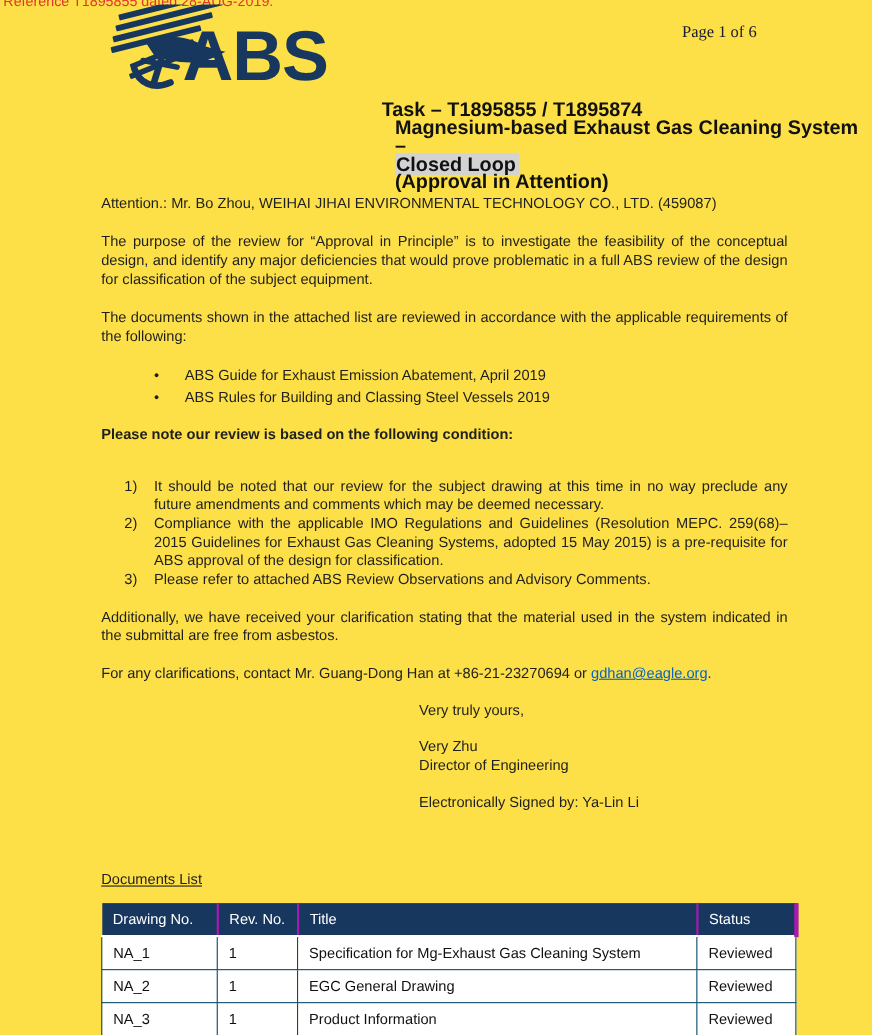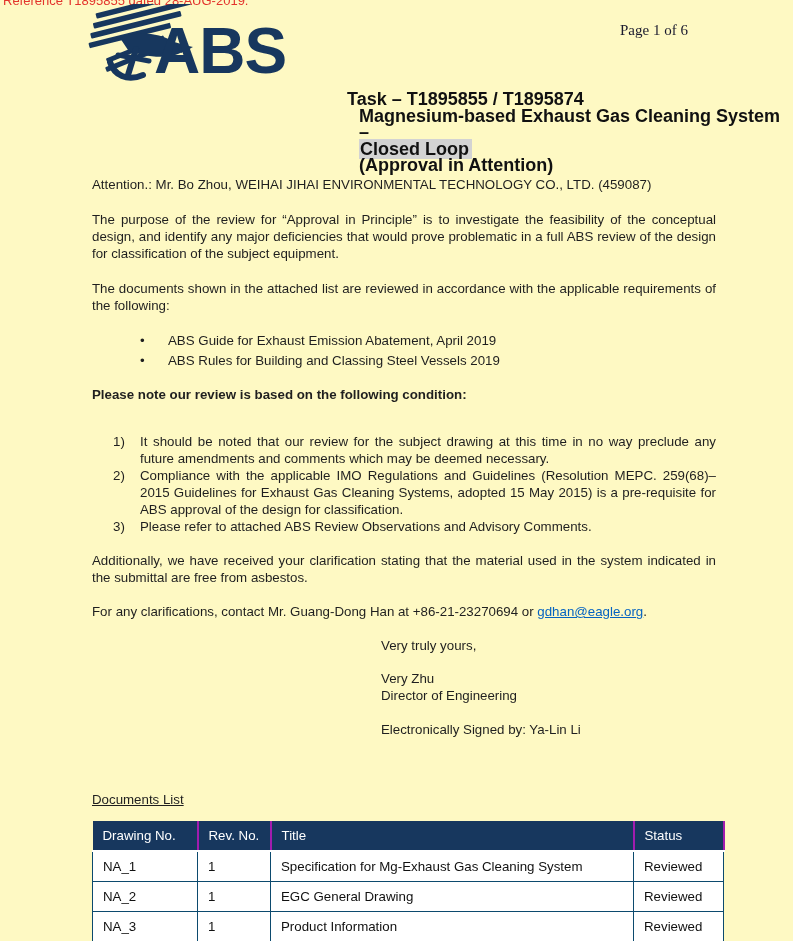--- a/index.html
+++ b/index.html
@@ -1,40 +1,40 @@
 <!DOCTYPE html>
 <html><head>
 <meta charset="utf-8">
 <style>
   * { margin: 0; padding: 0; box-sizing: border-box; }
   html, body { background: #ffffff; }
   .page {
     position: relative;
     width: 793px;
     height: 941px;
-    background: #fef9c3;
+    background: #fde047;
     overflow: hidden;
     font-family: "Liberation Sans", sans-serif;
     color: #1f1f1f;
   }
   
   .ref-note {
     position: absolute;
     top: -7px;
     left: 3px;
     color: #e3342c;
     font-size: 13px;
     white-space: nowrap;
     z-index: 1;
   }
   
   .logo {
     position: absolute;
     top: 4px;
-    left: 74px;
+    left: 86px;
     width: 228px;
     height: 80px;
     z-index: 2;
   }
   .page-num {
     position: absolute;
     top: 22px;
     left: 620px;
     font-family: "Liberation Serif", serif;
     font-size: 15px;
@@ -93,21 +93,21 @@
   table.docs th {
     background: #17375e;
     color: #ffffff;
     font-weight: normal;
     text-align: left;
     height: 30px;
     padding: 0 0 0 10px;
     border-bottom: 2px solid #ffffff;
     border-right: 2px solid #a21caf;
   }
-  table.docs th:last-child { border-right: 2px solid #a21caf; }
+  table.docs th:last-child { border-right: 4px solid #a21caf; }
   table.docs td {
     border: 1px solid #0c4a6e;
     height: 30px;
     padding: 0 0 0 10px;
     background: #ffffff;
     color: #111;
   }
   .col-drawing { width: 105px; }
   .col-rev { width: 73px; }
   .col-title { width: 363px; }

